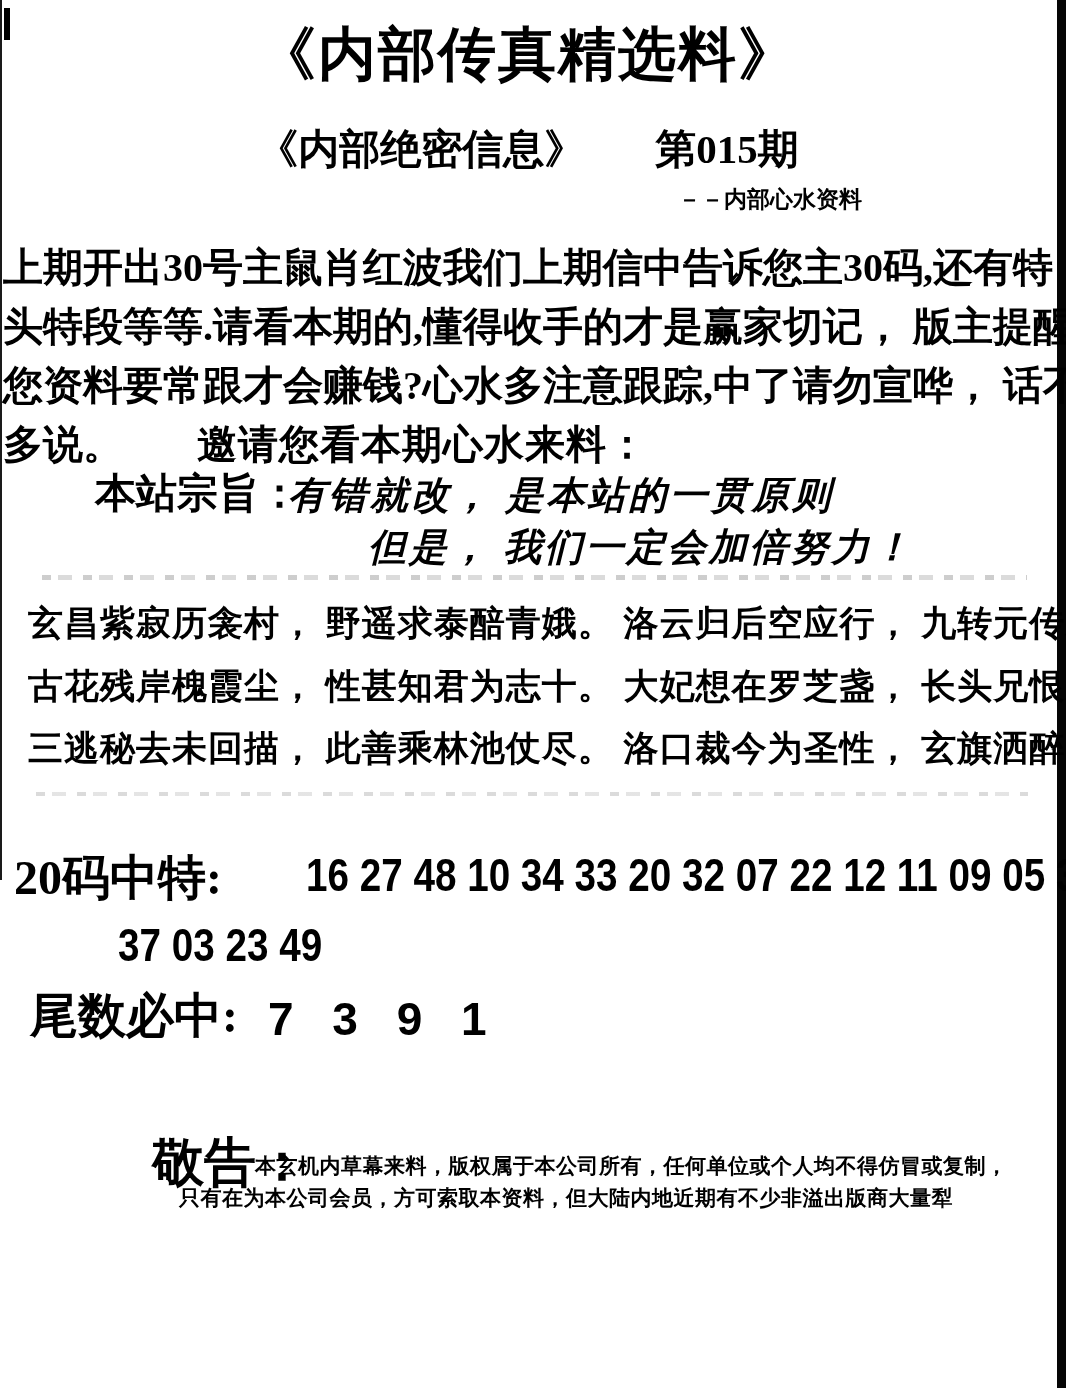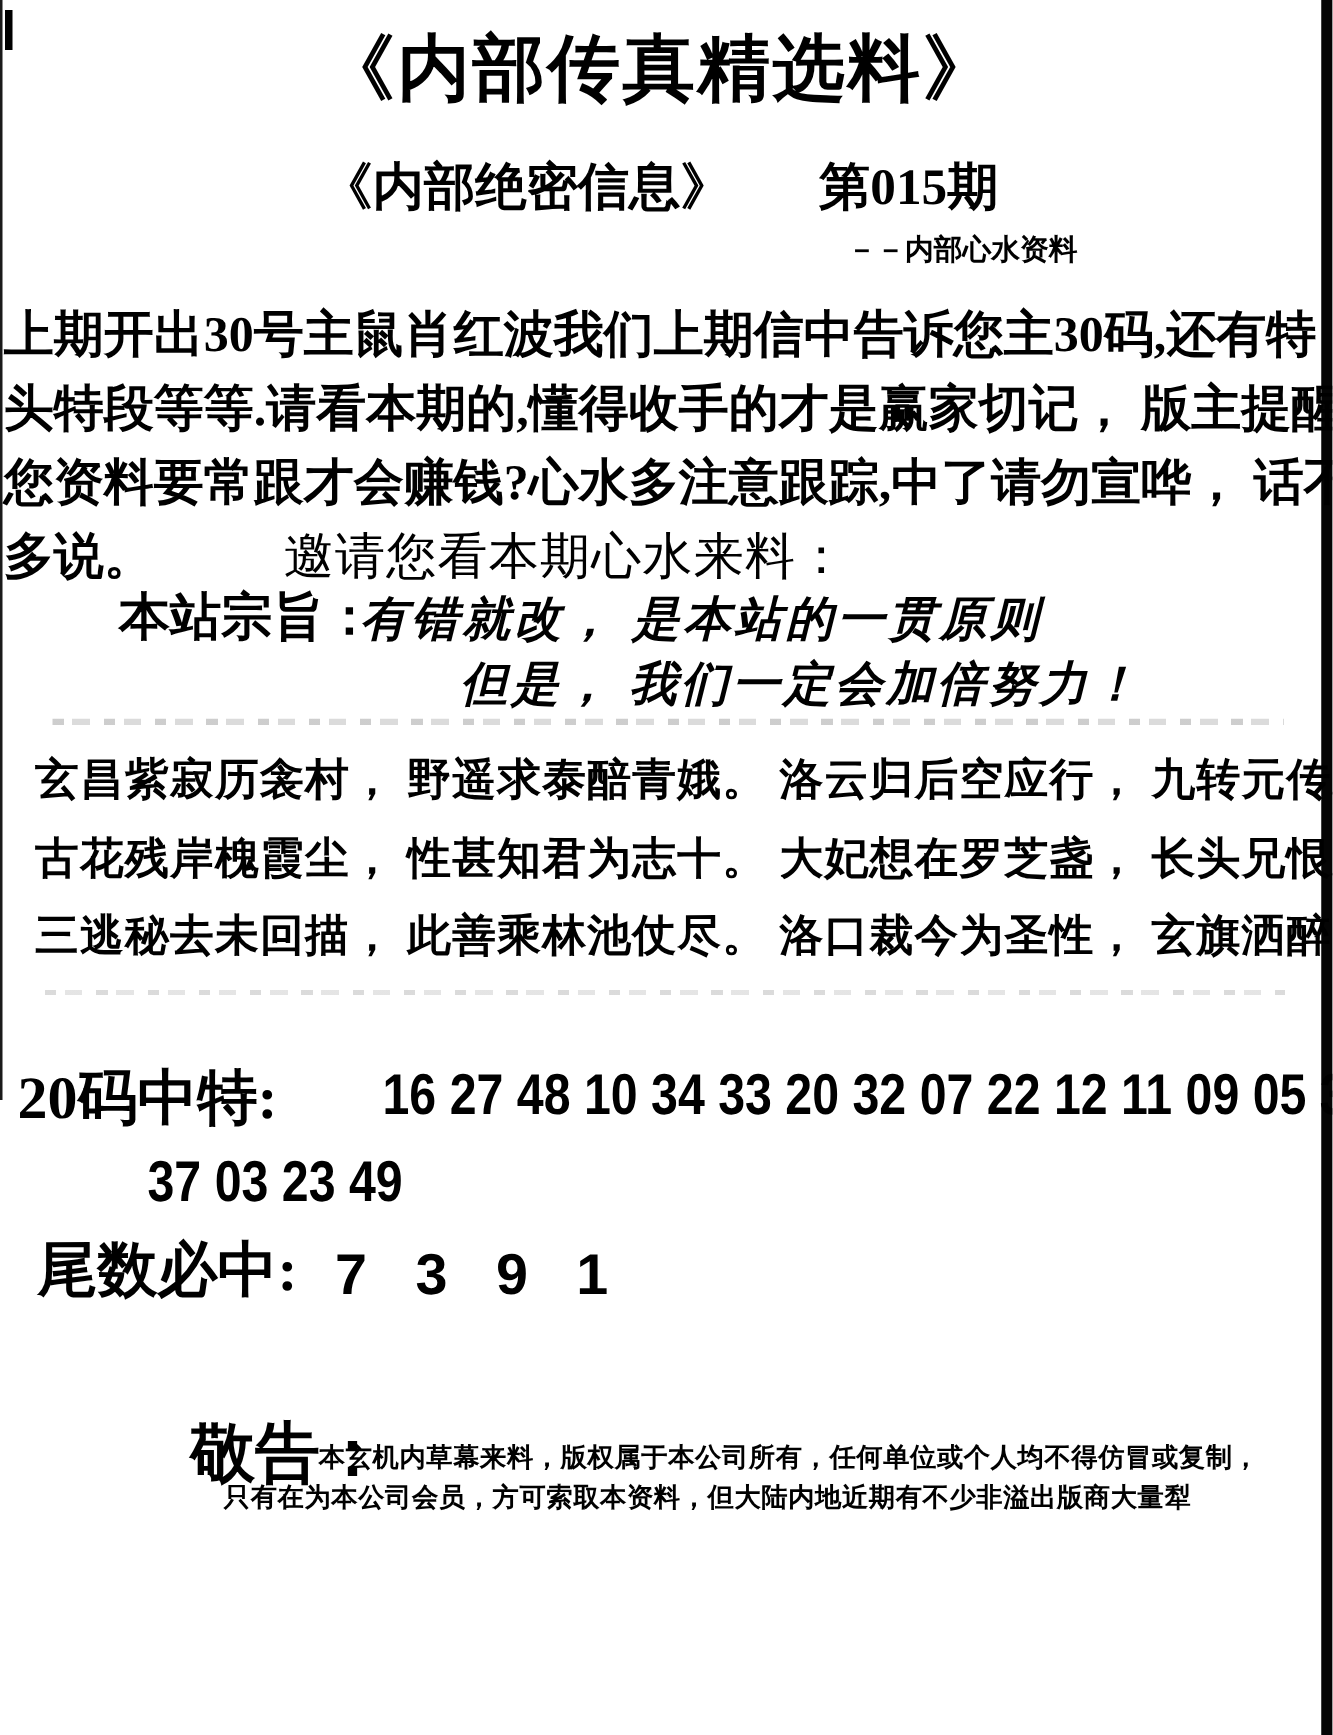--- a/index.html
+++ b/index.html
@@ -33,23 +33,23 @@
     display:flex;justify-content:center;gap:70px;
     font-size:41px;font-weight:bold;white-space:nowrap;
   }
   .tagline{position:absolute;left:678px;top:184px;font-size:23px;font-weight:bold;white-space:nowrap;}
 
   .intro{
     position:absolute;left:3px;top:238px;width:1056px;
     font-size:40px;line-height:59px;font-weight:bold;white-space:nowrap;
   }
   .invite{
-    margin-left:104px;
+    margin-left:74px;
     font-family:"Liberation Sans","DejaVu Sans",sans-serif;
-    font-weight:normal;letter-spacing:1px;
+    font-weight:bold;letter-spacing:1px;
   }
 
   .motto-label{
     position:absolute;left:95px;top:466px;
     font-family:"Liberation Sans","DejaVu Sans",sans-serif;
     font-size:41px;font-weight:bold;white-space:nowrap;
   }
   .script-line{
     position:absolute;font-size:38px;font-weight:bold;font-style:italic;
     letter-spacing:3px;white-space:nowrap;

